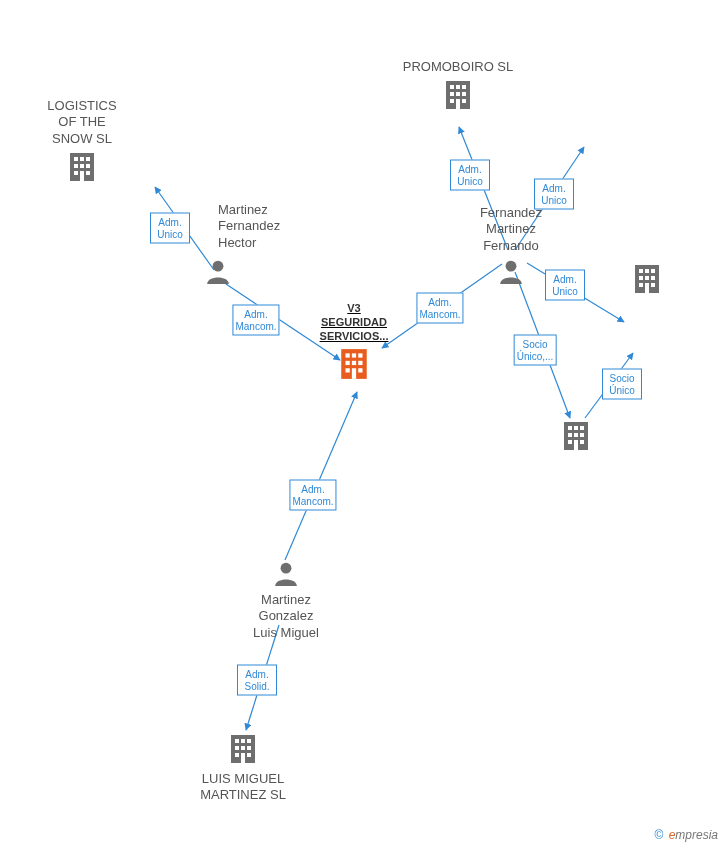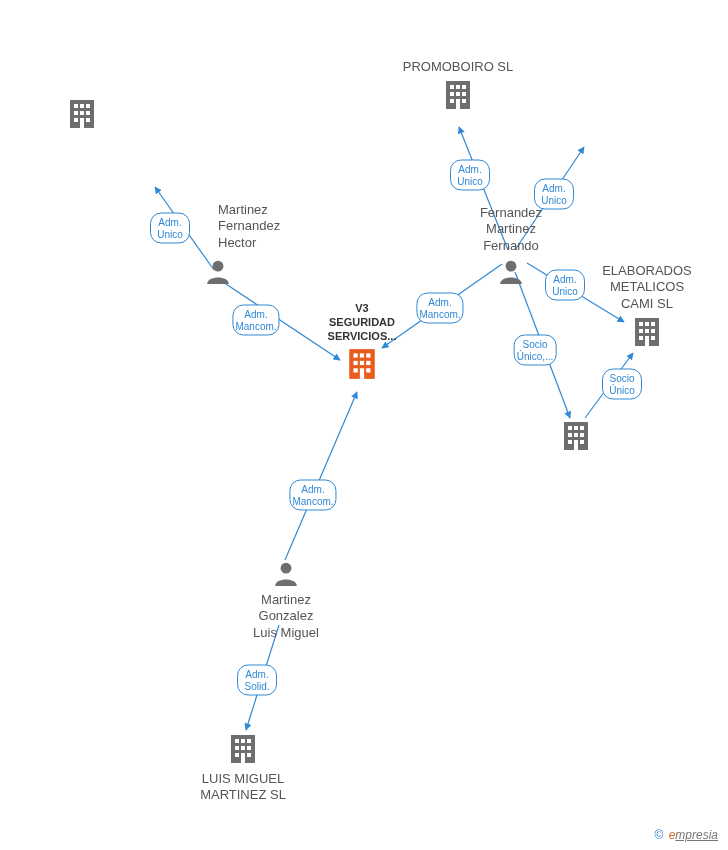--- a/index.html
+++ b/index.html
@@ -44,21 +44,21 @@
     font-size: 11px;
   }
   .icon {
     display: inline-block;
   }
   .edge-label {
     position: absolute;
     transform: translate(-50%, -50%);
     background: #ffffff;
     border: 1px solid #2F89D6;
-    border-radius: 11px;
+    border-radius: 0;
     color: #2F89D6;
     font-size: 10px;
     line-height: 1.15;
     padding: 3px 2px;
     text-align: center;
     white-space: pre-line;
     min-width: 40px;
   }
   .watermark {
     position: absolute;
@@ -71,21 +71,20 @@
     color: #2F89D6;
     margin-right: 2px;
   }
   .watermark .brand-e {
     color: #D86A2E;
     font-style: italic;
   }
   .watermark .brand-rest {
     color: #777777;
     font-style: italic;
-    text-decoration: underline;
   }
 </style>
 </head>
 <body>
 
 <div class="canvas">
 
   <svg class="edges">
     <defs>
       <marker id="arrow" viewBox="0 0 10 10" refX="9" refY="5" markerWidth="6" markerHeight="6" orient="auto-start-reverse">
@@ -129,20 +128,23 @@
   <div class="edge-label" style="left:535px; top:350px;">Socio
 Único,...</div>
   <div class="edge-label" style="left:622px; top:384px;">Socio
 Único</div>
   <div class="edge-label" style="left:313px; top:495px;">Adm.
 Mancom.</div>
   <div class="edge-label" style="left:257px; top:680px;">Adm.
 Solid.</div>
 
   <div class="node" style="left:82px; top:98px;">
+    <div class="node-label above">LOGISTICS
+OF THE
+SNOW SL</div>
     <span class="icon">
       <svg width="28" height="32" viewBox="0 0 28 32">
           <rect x="2" y="2" width="24" height="28" fill="#6E6E6E"></rect>
           <rect x="6" y="6" width="4" height="4" fill="#fff"></rect>
           <rect x="12" y="6" width="4" height="4" fill="#fff"></rect>
           <rect x="18" y="6" width="4" height="4" fill="#fff"></rect>
           <rect x="6" y="13" width="4" height="4" fill="#fff"></rect>
           <rect x="12" y="13" width="4" height="4" fill="#fff"></rect>
           <rect x="18" y="13" width="4" height="4" fill="#fff"></rect>
           <rect x="6" y="20" width="4" height="4" fill="#fff"></rect>
@@ -165,40 +167,37 @@
           <rect x="18" y="13" width="4" height="4" fill="#fff"></rect>
           <rect x="6" y="20" width="4" height="4" fill="#fff"></rect>
           <rect x="18" y="20" width="4" height="4" fill="#fff"></rect>
           <rect x="12" y="20" width="4" height="10" fill="#fff"></rect>
         </svg>
     </span>
   </div>
 
 
   <div class="node" style="left:647px; top:263px;">
-    <div class="node-label above">ELABORADOS
-METALICOS
-CAMI SL</div>
-    <span class="icon">
-      <svg width="28" height="32" viewBox="0 0 28 32">
-          <rect x="2" y="2" width="24" height="28" fill="#6E6E6E"></rect>
-          <rect x="6" y="6" width="4" height="4" fill="#fff"></rect>
-          <rect x="12" y="6" width="4" height="4" fill="#fff"></rect>
-          <rect x="18" y="6" width="4" height="4" fill="#fff"></rect>
-          <rect x="6" y="13" width="4" height="4" fill="#fff"></rect>
-          <rect x="12" y="13" width="4" height="4" fill="#fff"></rect>
-          <rect x="18" y="13" width="4" height="4" fill="#fff"></rect>
-          <rect x="6" y="20" width="4" height="4" fill="#fff"></rect>
-          <rect x="18" y="20" width="4" height="4" fill="#fff"></rect>
-          <rect x="12" y="20" width="4" height="10" fill="#fff"></rect>
-        </svg>
-    </span>
-  </div>
-
-  <div class="node" style="left:362px; top:302px;">
+    <span class="icon">
+      <svg width="28" height="32" viewBox="0 0 28 32">
+          <rect x="2" y="2" width="24" height="28" fill="#6E6E6E"></rect>
+          <rect x="6" y="6" width="4" height="4" fill="#fff"></rect>
+          <rect x="12" y="6" width="4" height="4" fill="#fff"></rect>
+          <rect x="18" y="6" width="4" height="4" fill="#fff"></rect>
+          <rect x="6" y="13" width="4" height="4" fill="#fff"></rect>
+          <rect x="12" y="13" width="4" height="4" fill="#fff"></rect>
+          <rect x="18" y="13" width="4" height="4" fill="#fff"></rect>
+          <rect x="6" y="20" width="4" height="4" fill="#fff"></rect>
+          <rect x="18" y="20" width="4" height="4" fill="#fff"></rect>
+          <rect x="12" y="20" width="4" height="10" fill="#fff"></rect>
+        </svg>
+    </span>
+  </div>
+
+  <div class="node" style="left:354px; top:302px;text-decoration:underline;">
     <div class="node-label above center-bold">V3
 SEGURIDAD
 SERVICIOS...</div>
     <span class="icon">
       <svg width="30" height="34" viewBox="0 0 28 32">
           <rect x="2" y="2" width="24" height="28" fill="#E85C1E"></rect>
           <rect x="6" y="6" width="4" height="4" fill="#fff"></rect>
           <rect x="12" y="6" width="4" height="4" fill="#fff"></rect>
           <rect x="18" y="6" width="4" height="4" fill="#fff"></rect>
           <rect x="6" y="13" width="4" height="4" fill="#fff"></rect>

